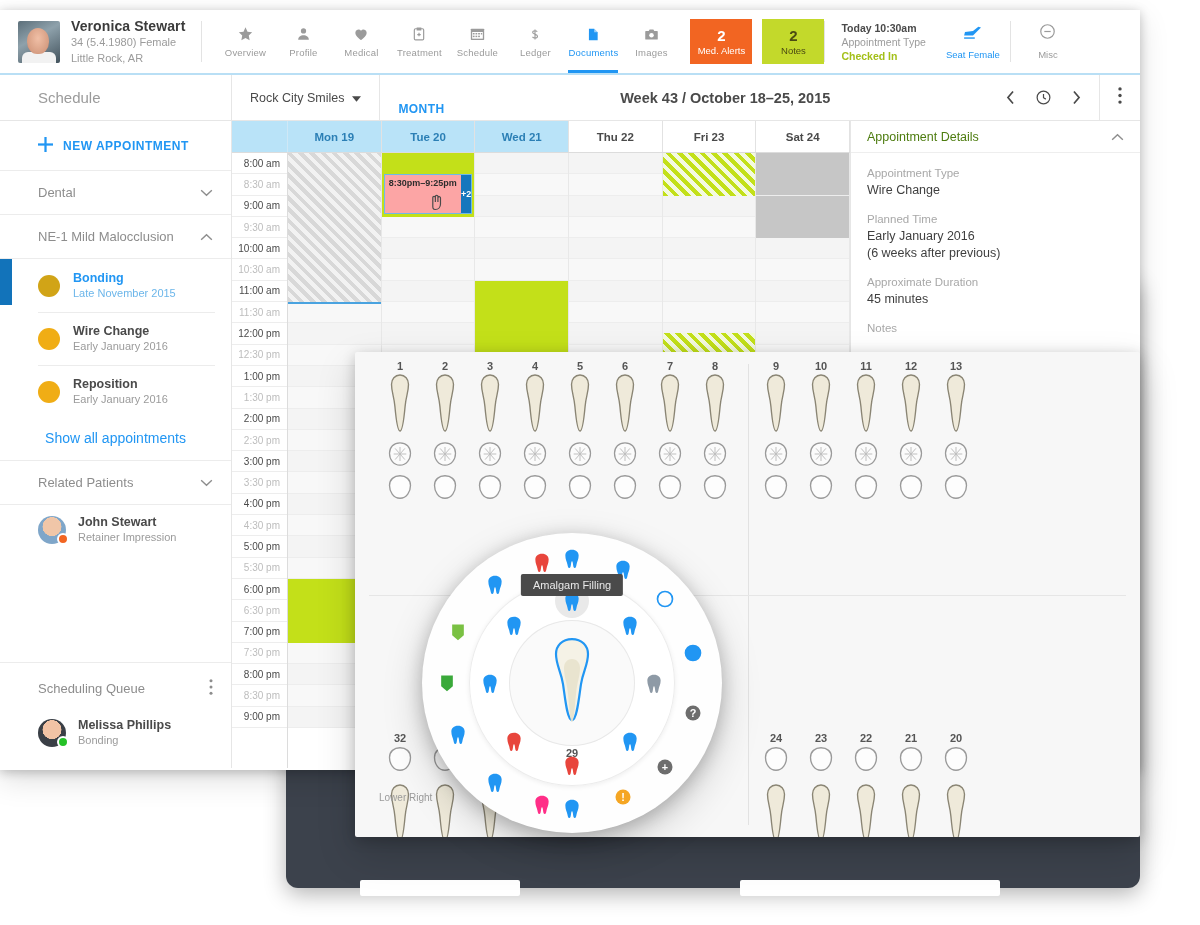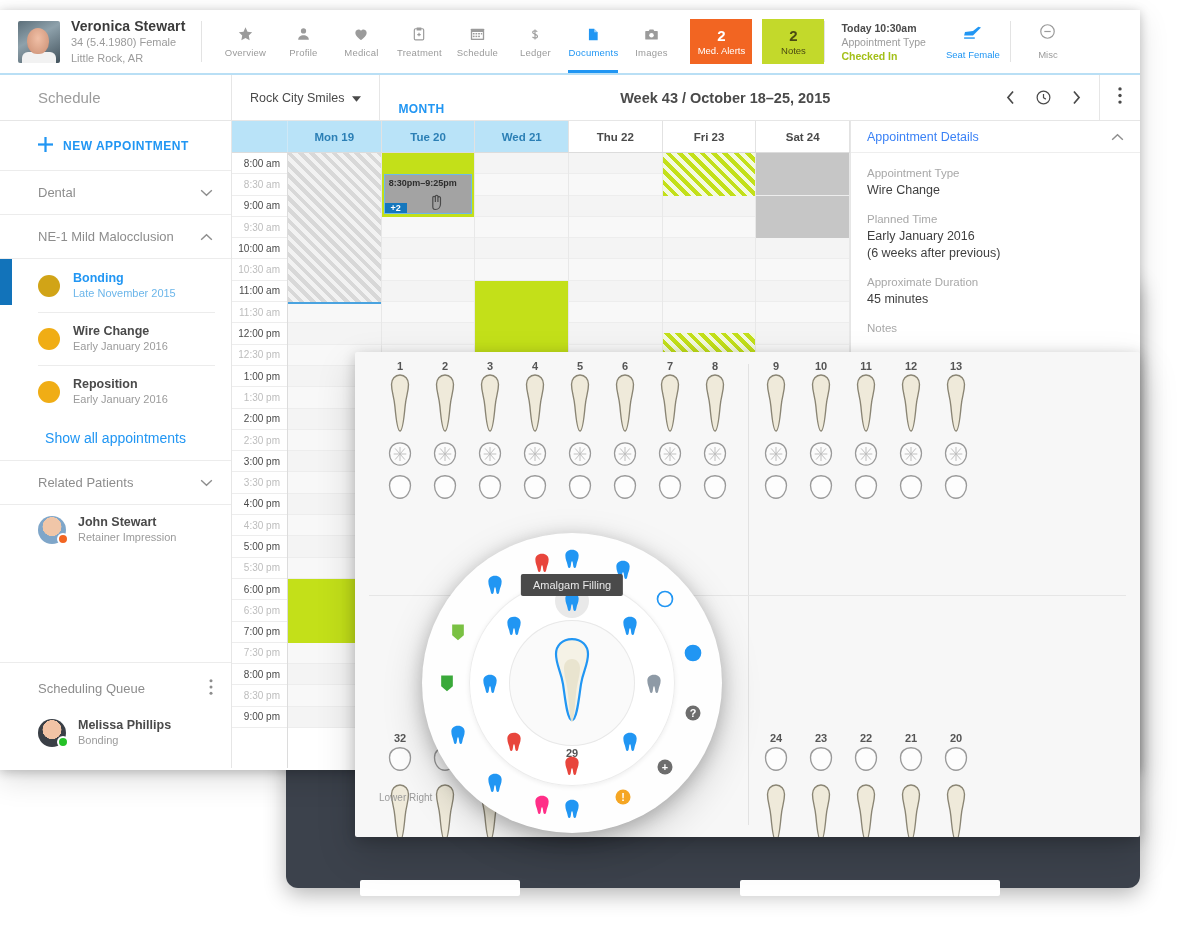--- a/index.html
+++ b/index.html
@@ -176,31 +176,31 @@
   .blk.gray  { background:#c6c6c6; }
   .blk.hatch-gray {
     background-image: repeating-linear-gradient(45deg,#d8d8d8 0 4px,#f2f2f2 4px 8px);
   }
   .blk.hatch-green {
     background-image: repeating-linear-gradient(45deg,#c3e019 0 4px,#f4fadf 4px 8px);
   }
   .nowline { position:absolute; left:0; right:0; height:2px; background:#4aa3e0; }
   .appt-chip {
     position:absolute; border:1px solid #6db9e8; display:flex; align-items:flex-start;
-    background:#a3a3a3; cursor:pointer;flex-direction:column;
+    background:#fca5a5; cursor:pointer;
   }
   .appt-chip .txt { flex:1; font-size:9px; color:#2d2d2d; padding:3px 4px; font-weight:bold; white-space:nowrap;}
   .appt-chip .plus { width:22px; background:#1577bd; color:#fff; font-size:9px; font-weight:bold;
                      display:flex; align-items:center; justify-content:center; align-self:stretch; }
   .cursor-hand { position:absolute; width:16px; height:18px; }
 
   
   .details { width:290px; flex:none; border-left:1px solid #e6e6e6; background:#fff; }
   .det-head { height:32px; display:flex; align-items:center; justify-content:space-between;
-              padding:0 16px; font-size:12.5px; color:#3b82f6; border-bottom:1px solid #eee;gap:28px; }
+              padding:0 16px; font-size:12.5px; color:#4d7c0f; border-bottom:1px solid #eee;gap:28px; }
   .det-body { padding: 14px 16px; }
   .det-lbl { font-size:11.5px; color:#a8a8a8; margin-top:14px; }
   .det-lbl:first-child { margin-top:0; }
   .det-val { font-size:12.5px; color:#3f3f3f; line-height:17px; margin-top:3px; }
 
   
   .dark-card {
     position:absolute; left:286px; top:278px; width:854px; height:610px;
     background:#3c424c; border-radius:12px;
     box-shadow: 0 6px 22px rgba(0,0,0,.30);

